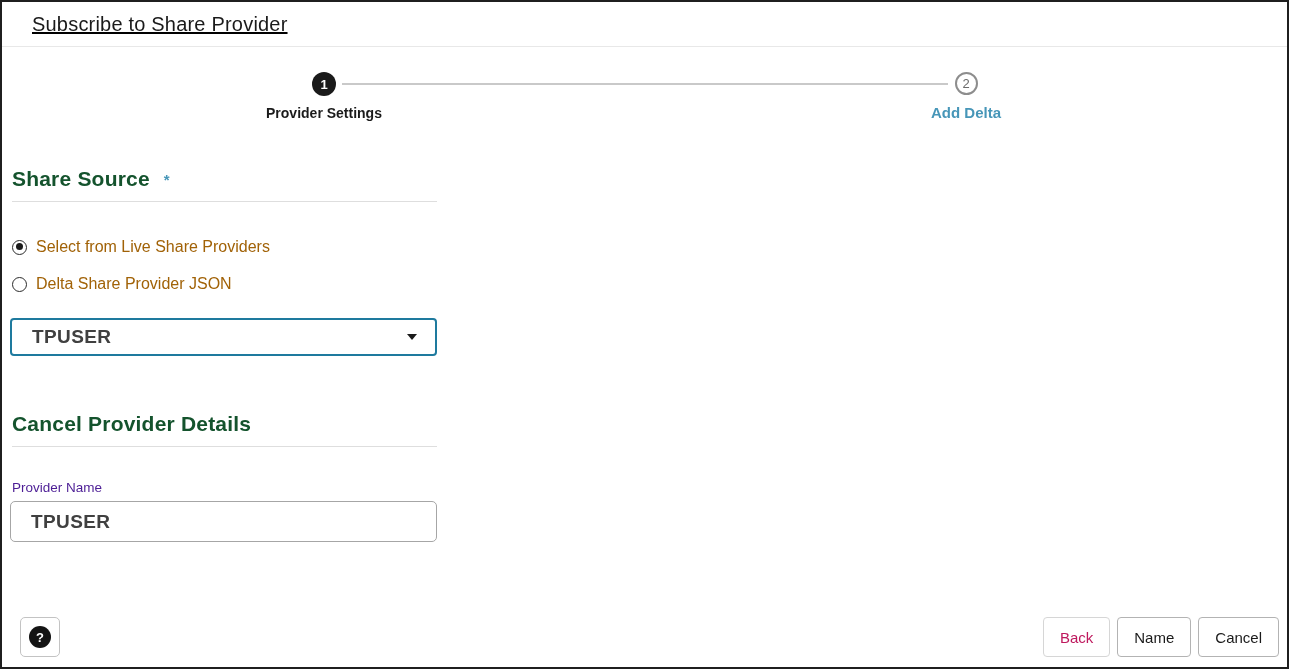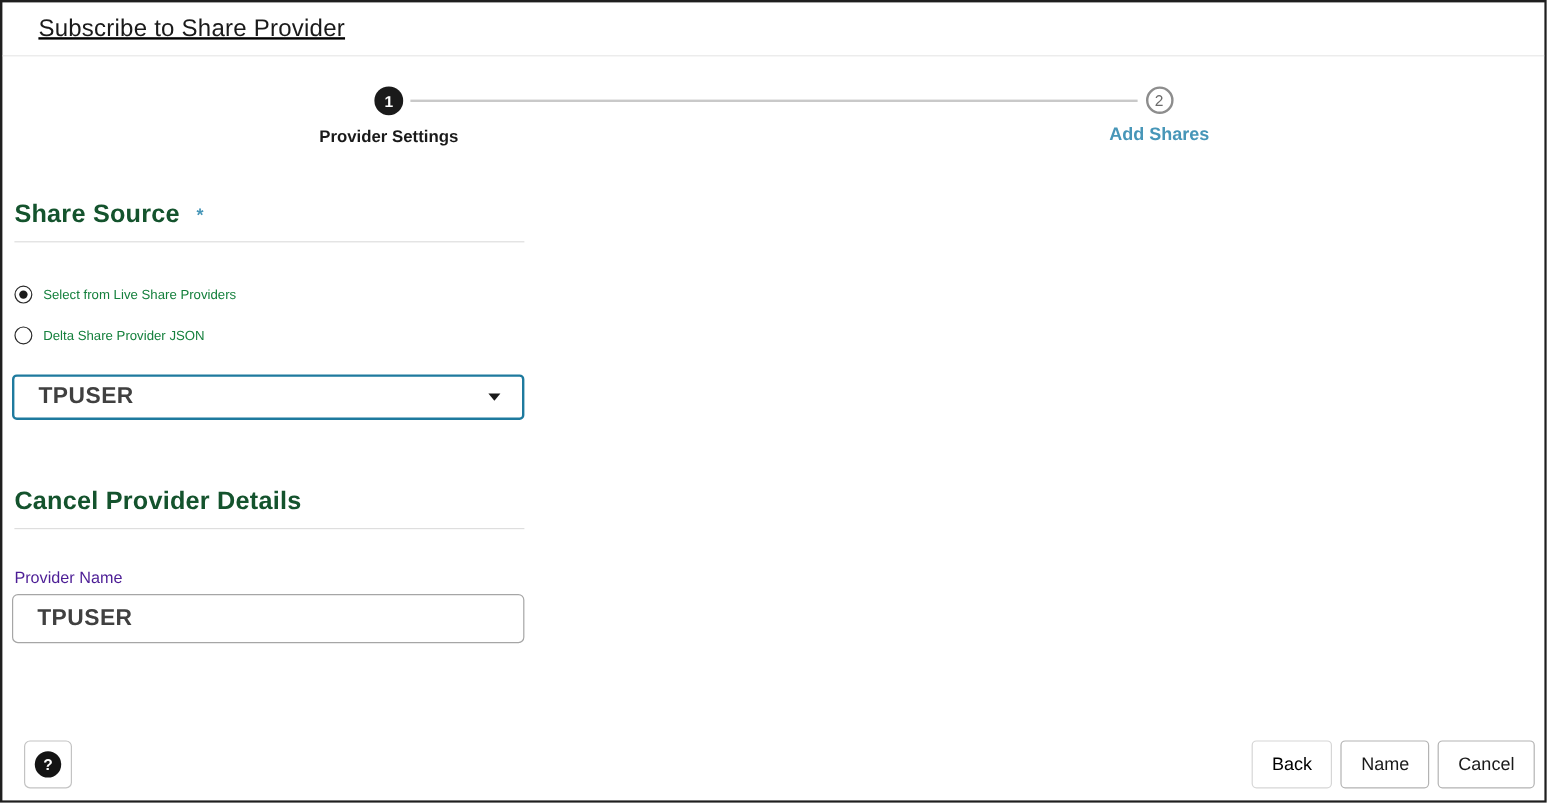--- a/index.html
+++ b/index.html
@@ -124,22 +124,22 @@
   }
   .radio-row.checked .radio-circle::after {
     content: "";
     position: absolute;
     left: 2.6px; top: 2.6px;
     width: 7px; height: 7px;
     border-radius: 50%;
     background: #1a1a1a;
   }
   .radio-label {
-    font-size: 11px;
-    color: #15803d;
+    font-size: 16px;
+    color: #a16207;
   }
 
   .provider-select {
     margin-top: 25px;
     margin-left: -2px;
     width: 427px;
     height: 38px;
     border: 2px solid #1e7a9e;
     border-radius: 4px;
     background: #ffffff;
@@ -226,21 +226,21 @@
     padding: 0 16px;
     background: #ffffff;
     border: 1px solid #b3b3b3;
     border-radius: 4px;
     font-family: "Liberation Sans", sans-serif;
     font-size: 15px;
     color: #1a1a1a;
     cursor: pointer;
   }
   .btn.disabled {
-    color: #000000;
+    color: #be185d;
     border-color: #d6d6d6;
     cursor: default;
     text-align: right;
   }
 </style>
 </head>
 <body>
 
 <div class="frame">
 
@@ -249,21 +249,21 @@
   </div>
 
   <div class="stepper">
     <div class="stepper-line"></div>
     <div class="step step-1">
       <span class="step-circle">1</span>
       <div class="step-label">Provider Settings</div>
     </div>
     <div class="step step-2">
       <span class="step-circle">2</span>
-      <div class="step-label">Add Shares</div>
+      <div class="step-label">Add Delta</div>
     </div>
   </div>
 
   <div class="content">
 
     
     <div class="section-heading-row">
       <span class="section-heading">Share Source</span>
       <span class="required-star">*</span>
     </div>

